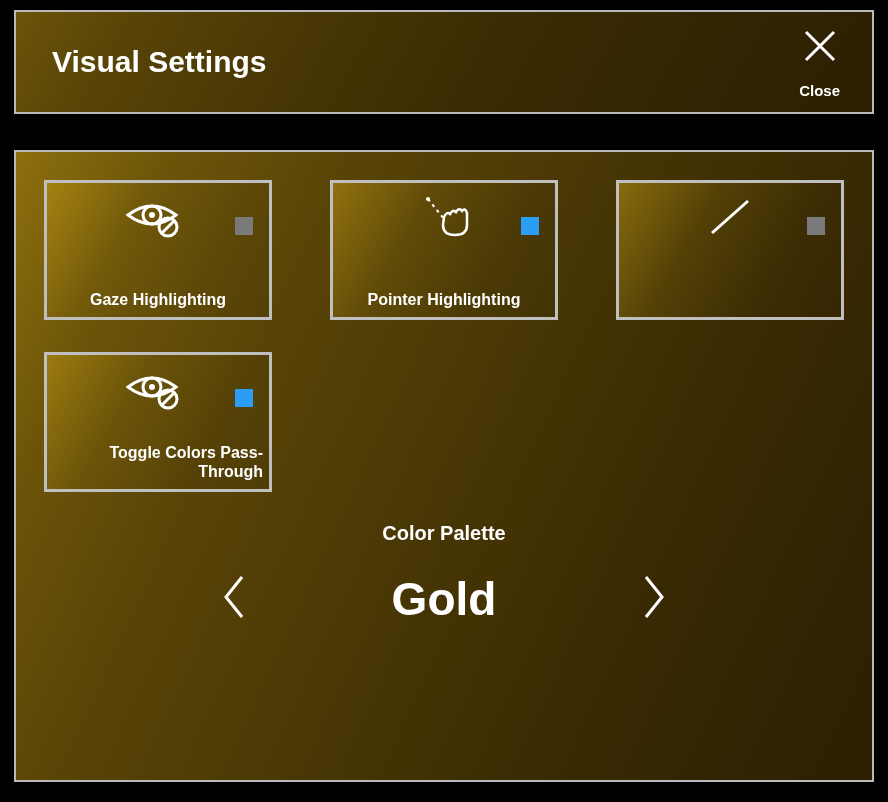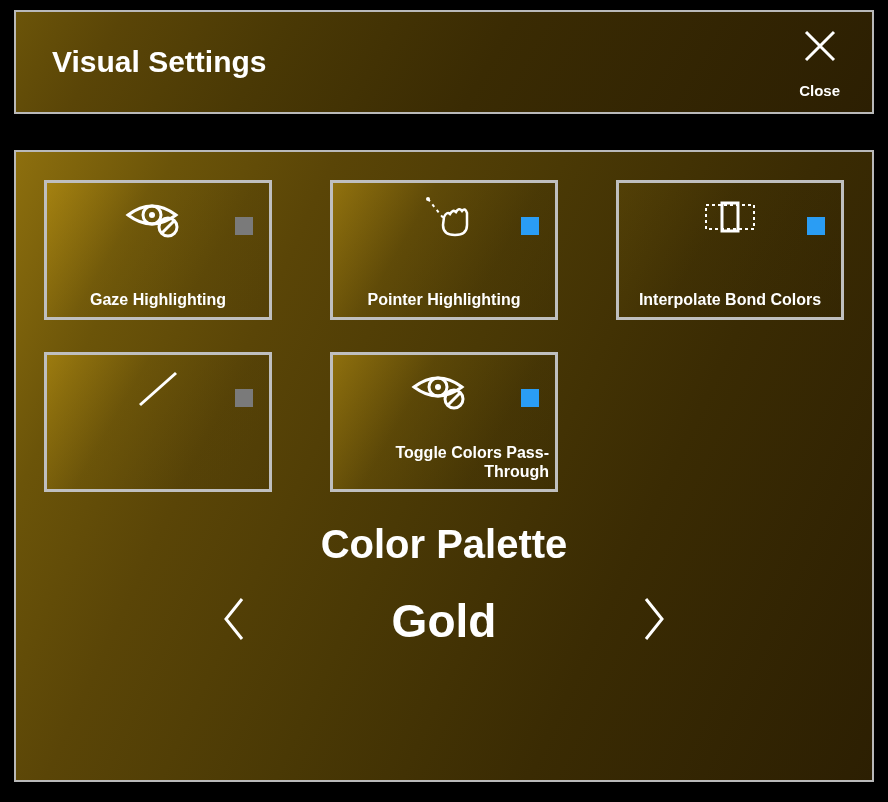--- a/index.html
+++ b/index.html
@@ -102,21 +102,21 @@
     font-weight: 600;
     line-height: 1.15;
     margin-top: auto;
   }
 
   .palette-section {
     margin-top: 30px;
     text-align: center;
   }
   .palette-heading {
-    font-size: 40px;
+    font-size: 20px;
     font-weight: 600;
   }
   .palette-row {
     display: flex;
     align-items: center;
     justify-content: center;
     gap: 120px;
     margin-top: 24px;
   }
   .palette-value {
@@ -172,30 +172,20 @@
         <svg viewBox="0 0 72 48">
           <line x1="20" y1="6" x2="36" y2="26" stroke="#fff" stroke-width="2" stroke-dasharray="3 4"></line>
           <circle cx="20" cy="6" r="2" fill="#fff"></circle>
           <path d="M36 24 q3 -6 6 -3 q3 -5 6 -2 q3 -5 6 -1 q3 -4 5 2 l0 12 q0 10 -12 10 q-12 0 -12 -10 z" fill="none" stroke="#fff" stroke-width="2.5"></path>
         </svg>
       </div>
       <div class="indicator on"></div>
       <div class="tile-label">Pointer Highlighting</div>
     </div>
 
-    <div class="tile dark">
-      <div class="tile-icon">
-        <svg viewBox="0 0 72 48">
-          <rect x="12" y="12" width="48" height="24" fill="none" stroke="#fff" stroke-width="2" stroke-dasharray="3 3"></rect>
-          <rect x="28" y="10" width="16" height="28" fill="none" stroke="#fff" stroke-width="3"></rect>
-        </svg>
-      </div>
-      <div class="indicator on"></div>
-      <div class="tile-label">Interpolate Bond Colors</div>
-    </div>
 
     <div class="tile">
       <div class="tile-icon">
         <svg viewBox="0 0 72 48">
           <line x1="18" y1="40" x2="54" y2="8" stroke="#fff" stroke-width="3"></line>
         </svg>
       </div>
       <div class="indicator off"></div>
     </div>
 

